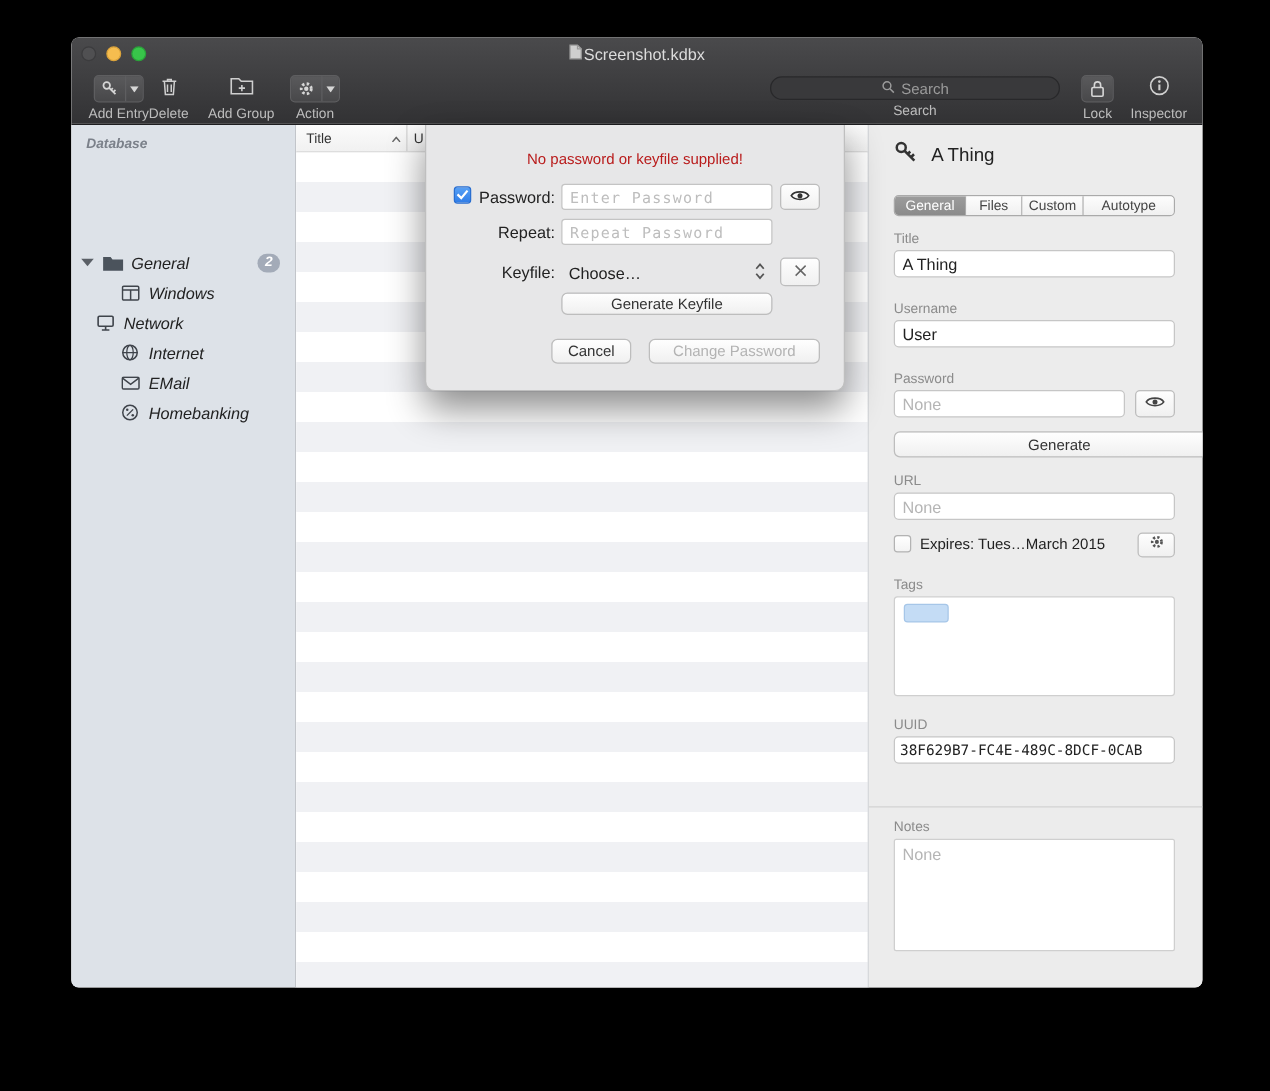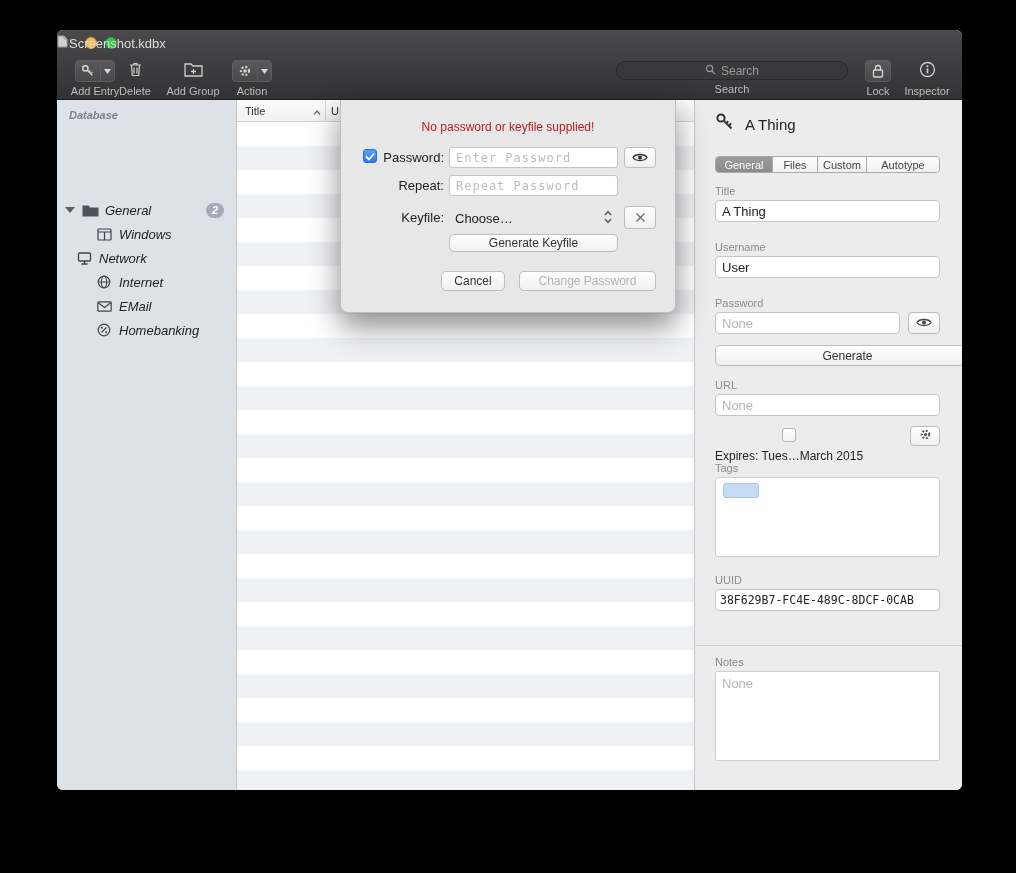--- a/index.html
+++ b/index.html
@@ -7,21 +7,21 @@
   .stage { position:relative; width:1016px; height:873px; background:#000; overflow:hidden; }
   .window { position:absolute; left:57px; top:30px; width:905px; height:760px; border-radius:6px; overflow:hidden; background:#fff; box-shadow:0 20px 50px rgba(0,0,0,.6); }
 
   
   .header { position:absolute; left:0; top:0; width:100%; height:70px; background:linear-gradient(#4a4a4c,#323234); border-bottom:1px solid #1d1d1f; }
   .lights { position:absolute; left:8px; top:7px; display:flex; gap:8px; }
   .light { width:12px; height:12px; border-radius:50%; }
   .light.close { background:#505052; border:1px solid #3c3c3e; }
   .light.min { background:#f6bd4f; border:1px solid #dca43b; }
   .light.zoom { background:#38c54a; border:1px solid #2aa33a; }
-  .win-title { position:absolute; left:0; top:5px; width:100%; text-align:center; font-size:13px; color:#dcdcdc; display:flex; align-items:center; gap:1px; }
+  .win-title { position:absolute; left:0; top:5px; width:100%; text-align:center; font-size:13px; color:#dcdcdc; display:flex; justify-content:center; align-items:center; gap:1px; }
   .doc-icon { display:inline-block; }
   .tbi { position:absolute; top:30px; display:flex; flex-direction:column; align-items:center; }
   .tbi .lbl { font-size:11px; color:#bdbdbd; margin-top:3px; white-space:nowrap; }
   .tb-btn { display:flex; align-items:center; justify-content:center; height:22px; border:1px solid #5e5e60; border-radius:4px; background:linear-gradient(#5a5a5c,#48484a); color:#d6d6d6; }
   .tb-btn .seg { display:flex; align-items:center; justify-content:center; height:100%; padding:0 5px; }
   .tb-btn .seg + .seg { border-left:1px solid #5e5e60; padding:0 3px; }
   .tb-plainicon { height:22px; display:flex; align-items:center; color:#cfcfcf; }
   .searchfield { width:232px; height:19px; border-radius:10px; background:#39393b; border:1px solid #28282a; display:flex; align-items:center; justify-content:center; gap:5px; color:#9b9b9b; font-size:12px; }
 
   
@@ -319,21 +319,21 @@
           </span>
         </div>
 
         <div class="btn insp-abs" style="left:20px; top:245px; width:265px; height:21px;">
           <span>Generate</span>
         </div>
 
         <div class="insp-abs insp-label" style="left:20px; top:279px;">URL</div>
         <input class="field insp-abs" style="left: 20px; top: 294px; width: 225px;" placeholder="None">
 
-        <div class="insp-abs" style="left:20px; top:328px; display:flex; align-items:center; gap:7px;flex-direction:column;">
+        <div class="insp-abs" style="left:20px; top:328px; display:flex; align-items:center; gap:7px;">
           <span class="cb"></span>
           <span style="font-size:12px; color:#222;">Expires: Tues…March 2015</span>
         </div>
         <div class="sq-btn" style="left:215px; top:326px; width:30px; height:20px;">
           <span>
             <svg width="13" height="13" viewBox="0 0 16 16">
                 <circle cx="8" cy="8" r="4.6" fill="none" stroke="#555" stroke-width="2.6" stroke-dasharray="2.2 2.1"></circle>
                 <circle cx="8" cy="8" r="2" fill="#555"></circle>
               </svg>
           </span>

